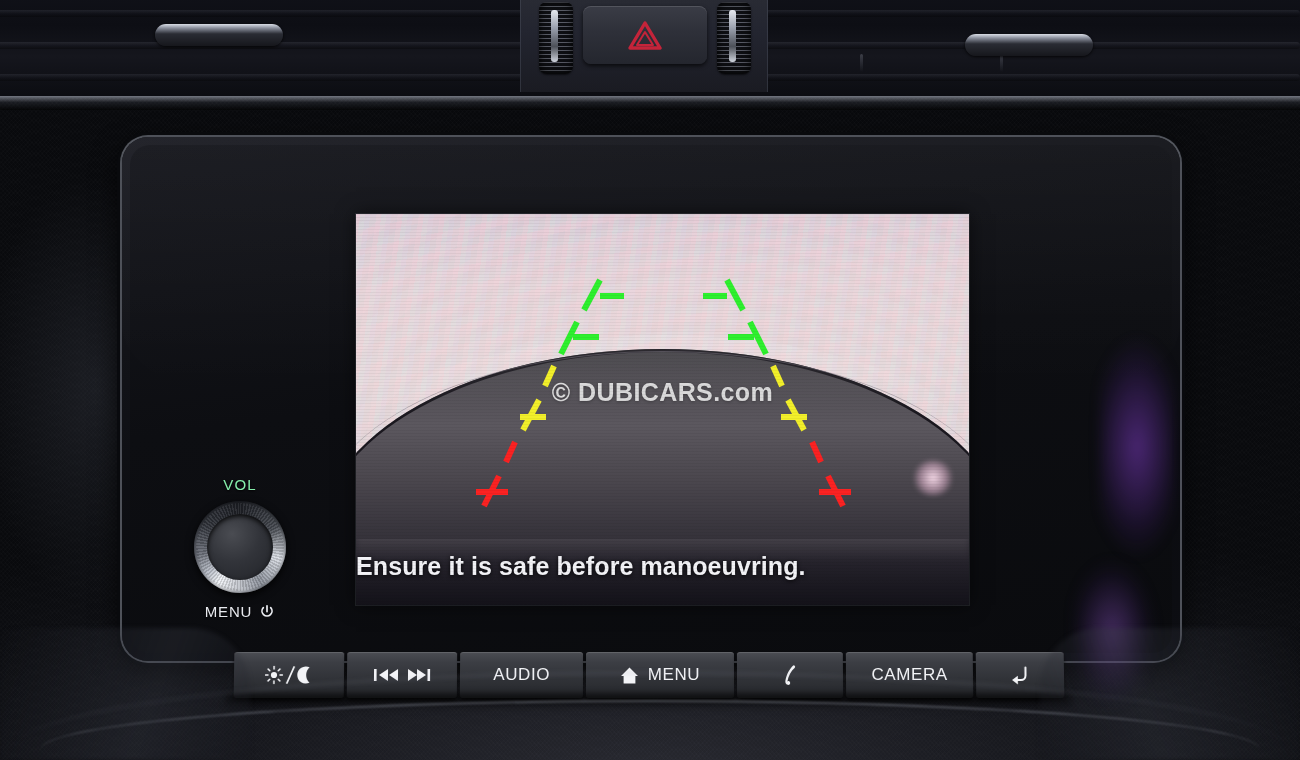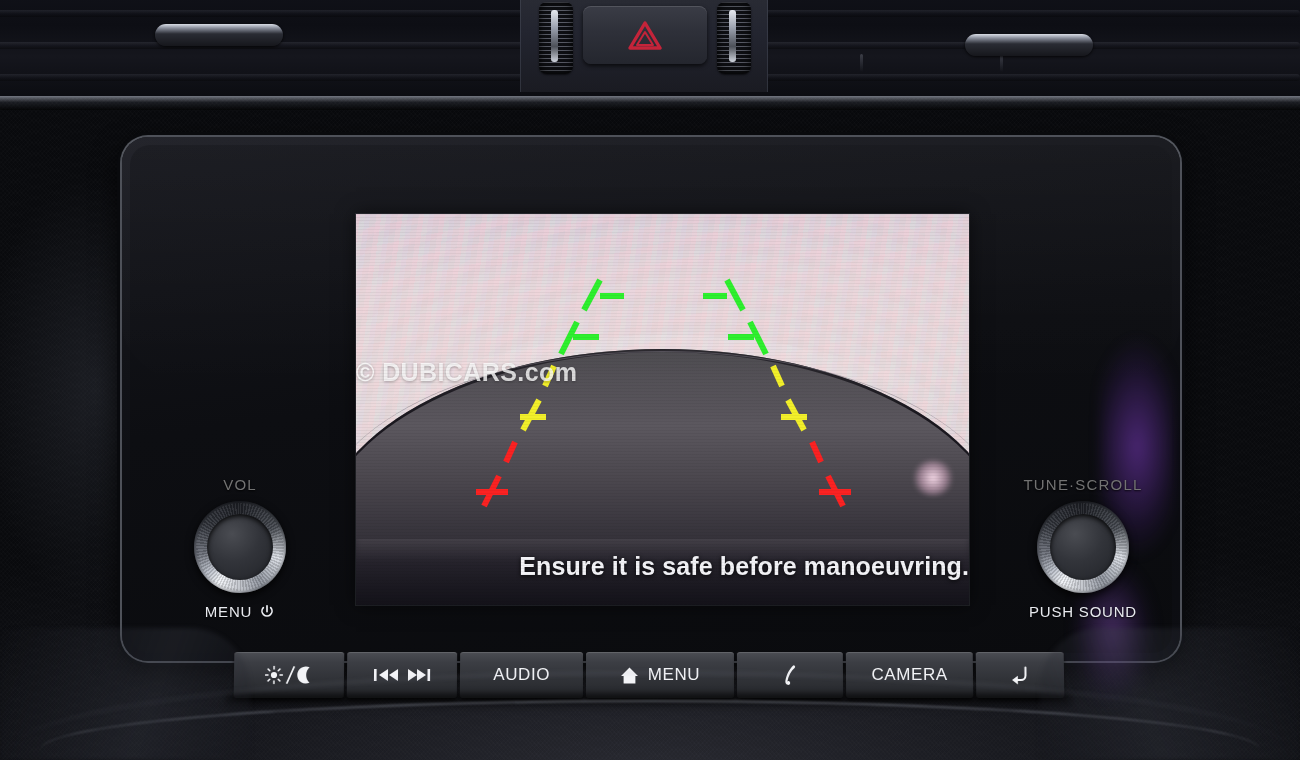--- a/index.html
+++ b/index.html
@@ -199,52 +199,53 @@
     position:absolute; left:0; bottom: 46px; width:100%; height: 36px;
     background: linear-gradient(180deg, rgba(175,170,178,.35), rgba(110,106,114,.12));
     filter: blur(3px);
   }
 
   
   .guides { position:absolute; left:0; top:0; width:100%; height:100%; }
 
   
   .watermark {
-    position:absolute; left:0; top: 144px; width:100%;
+    position:absolute; left:0; top: 164px; width:100%;
+    text-align:center;
     font-size: 25px; font-weight: 700; letter-spacing: .4px;
     color: rgba(255,255,255,.80);
     text-shadow: 0 1px 3px rgba(0,0,0,.28);
     font-family: "Liberation Sans", sans-serif;
   }
 
   
   .warn-strip {
     position:absolute; left:0; bottom: 0; width:100%; height: 66px;
     background: linear-gradient(180deg, rgba(30,26,36,.30) 0%, rgba(22,20,30,.55) 40%, rgba(14,13,20,.82) 100%);
-    display:flex; align-items:center; justify-content:flex-end;
+    display:flex; align-items:center; justify-content:flex-start;
   }
   .warn-text {
     font-size: 25px; font-weight: 600; color: #f2f2f6;
     letter-spacing: .1px;
     text-shadow: 0 1px 4px rgba(0,0,0,.85);
     padding-bottom: 12px;
   }
   .lcd-scan {
     position:absolute; left:0; top:0; width:100%; height:100%;
     background: repeating-linear-gradient(0deg, rgba(0,0,0,.10) 0px, rgba(0,0,0,.10) 1px, rgba(255,255,255,0) 1px, rgba(255,255,255,0) 3px);
     pointer-events:none; opacity:.45;
   }
 
   
   .knob-wrap { position:absolute; width: 150px; text-align:center; }
   .knob-left  { left: 165px; top: 476px; }
   .knob-right { left: 1008px; top: 476px; }
 
   .knob-label {
-    font-size: 15px; color: #737373; letter-spacing: 1.2px;
+    font-size: 15px; color: #86efac; letter-spacing: 1.2px;
     text-shadow: 0 1px 2px rgba(0,0,0,.9); margin-bottom: 8px;
     font-weight: 400;
   }
   .knob {
     position:relative; width: 92px; height: 92px; margin: 0 auto;
     border-radius: 50%;
     background:
       conic-gradient(from 210deg,
         #f2f4f8 0deg, #b9bec8 22deg, #6c707a 50deg,
         #30333a 95deg, #1e2026 150deg, #454950 210deg,
@@ -448,30 +449,20 @@
     </div>
     <div class="knob-sub">
       <span>MENU</span>
       <svg class="icon-sq" width="16" height="16" viewBox="0 0 16 16">
         <path d="M8 1.8 V7.6" stroke="#eceef3" stroke-width="1.7" stroke-linecap="round" fill="none"></path>
         <path d="M4.3 3.6 a5 5 0 1 0 7.4 0" stroke="#eceef3" stroke-width="1.7" stroke-linecap="round" fill="none"></path>
       </svg>
     </div>
   </div>
 
-  <div class="knob-wrap knob-right">
-    <div class="knob-label">TUNE·SCROLL</div>
-    <div class="knob">
-      <div class="knob-ridge"></div>
-      <div class="knob-face"></div>
-    </div>
-    <div class="knob-sub">
-      <span>PUSH SOUND</span>
-    </div>
-  </div>
 
   <div class="btn-bar">
 
     <div class="hw-btn b1">
       <svg width="48" height="22" viewBox="0 0 48 22">
         <g stroke="#f3f4f7" stroke-width="1.5" stroke-linecap="round" fill="none">
           <circle cx="9" cy="11" r="3.1" fill="#f3f4f7" stroke="none"></circle>
           <line x1="9" y1="2.6" x2="9" y2="5"></line>
           <line x1="9" y1="17" x2="9" y2="19.4"></line>
           <line x1="0.6" y1="11" x2="3" y2="11"></line>

